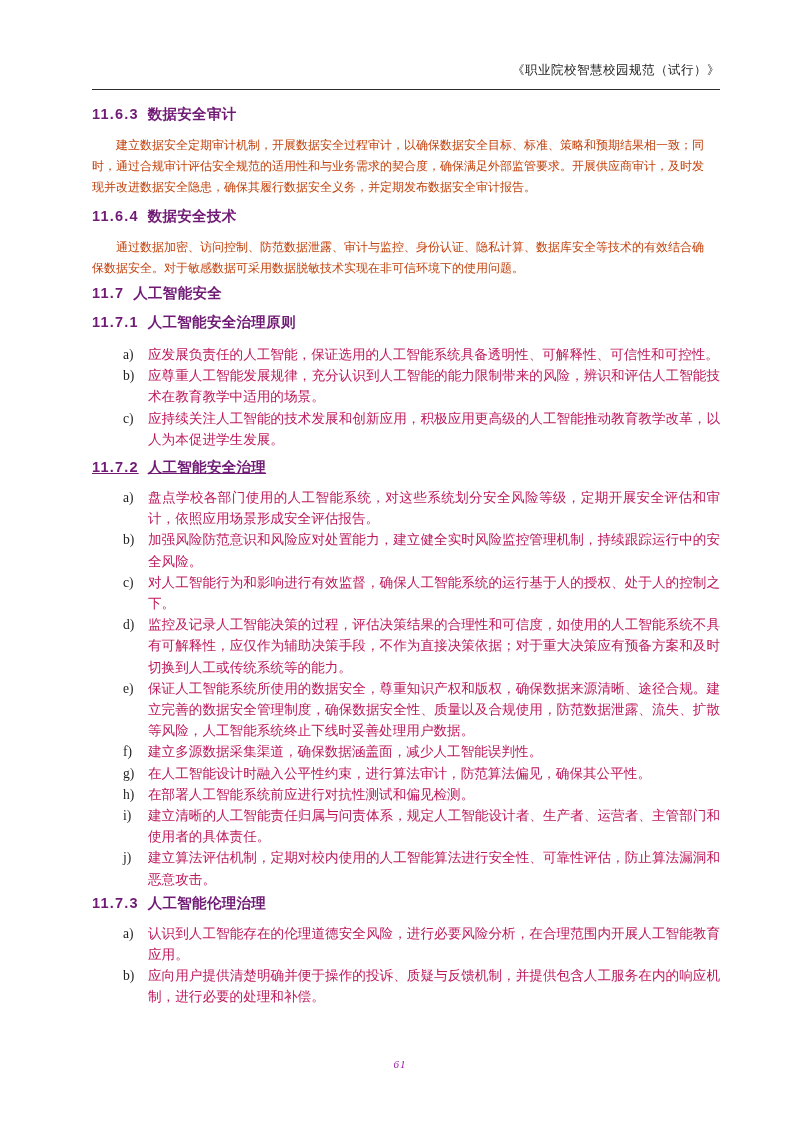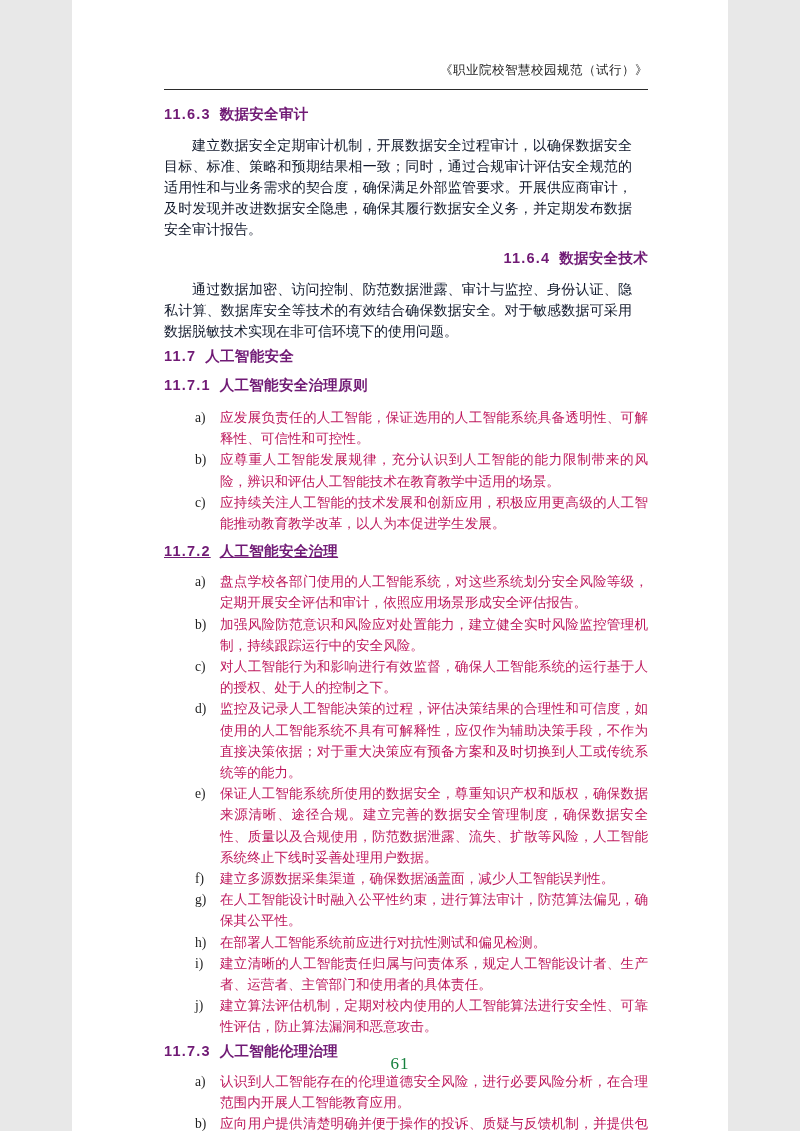--- a/index.html
+++ b/index.html
@@ -1,18 +1,18 @@
 <!DOCTYPE html>
 <html lang="zh"><head>
 <meta charset="utf-8">
 <style>
   html,body{margin:0;padding:0;background:#e8e8e8;}
   .page{
     position:relative;
-    width:656px;height:1131px;
+    width:800px;height:1131px;
     margin:0 auto;
     background:#ffffff;
     color:#1e1e1e;
     box-sizing:border-box;
     padding:0 80px 10px 92px;
     font-family:"Liberation Serif","DejaVu Serif",serif;
     overflow:hidden;
   }
   .page-header{
     padding-top:63px;
@@ -30,33 +30,33 @@
     margin:0;
     font-family:"Liberation Sans","DejaVu Sans",sans-serif;
     font-weight:bold;
     font-size:14.5px;
     line-height:15px;
     color:#701a75;
     letter-spacing:0.3px;
   }
   h3.sec .num{letter-spacing:1.2px;margin-right:9px;font-weight:bold;}
   .mt17{margin-top:17px!important;}
-  .mt11{margin-top:11px!important;text-align:right;}
+  .mt11{margin-top:11px!important;}
   .mt7{margin-top:7px!important;}
   .mt14{margin-top:14px!important;}
   .mt10{margin-top:10px!important;text-decoration:underline;}
   .mt6{margin-top:6px!important;}
   p.para{
     margin:13px 16px 0 0;
-    font-size:14px;
+    font-size:12px;
     line-height:21px;
     text-align:justify;
     text-justify:inter-ideograph;
     text-indent:2em;
-    color:#0f172a;
+    color:#c2410c;
   }
   .list{margin:12px 0 0 31px;}
   .list.first{margin-top:14px;}
   .li{
     display:flex;
     align-items:flex-start;
     font-size:13.6px;
     line-height:21.2px;
   }
   .li .lbl{
@@ -70,23 +70,24 @@
     text-justify:inter-ideograph;
     color:#be185d;
   }
   .page-footer{
     position:absolute;
     left:0;right:0;
     top:1054px;
     text-align:center;
   }
   .page-num{
-    font-size:17px;
+    font-size:11px;
     letter-spacing:1px;
-    color:#15803d;
+    color:#a21caf;
+    font-style:italic;
   }
 </style>
 </head>
 <body>
 
 <div class="page">
 
   <header class="page-header">
     <div class="header-title">《职业院校智慧校园规范（试行）》</div>
   </header>

